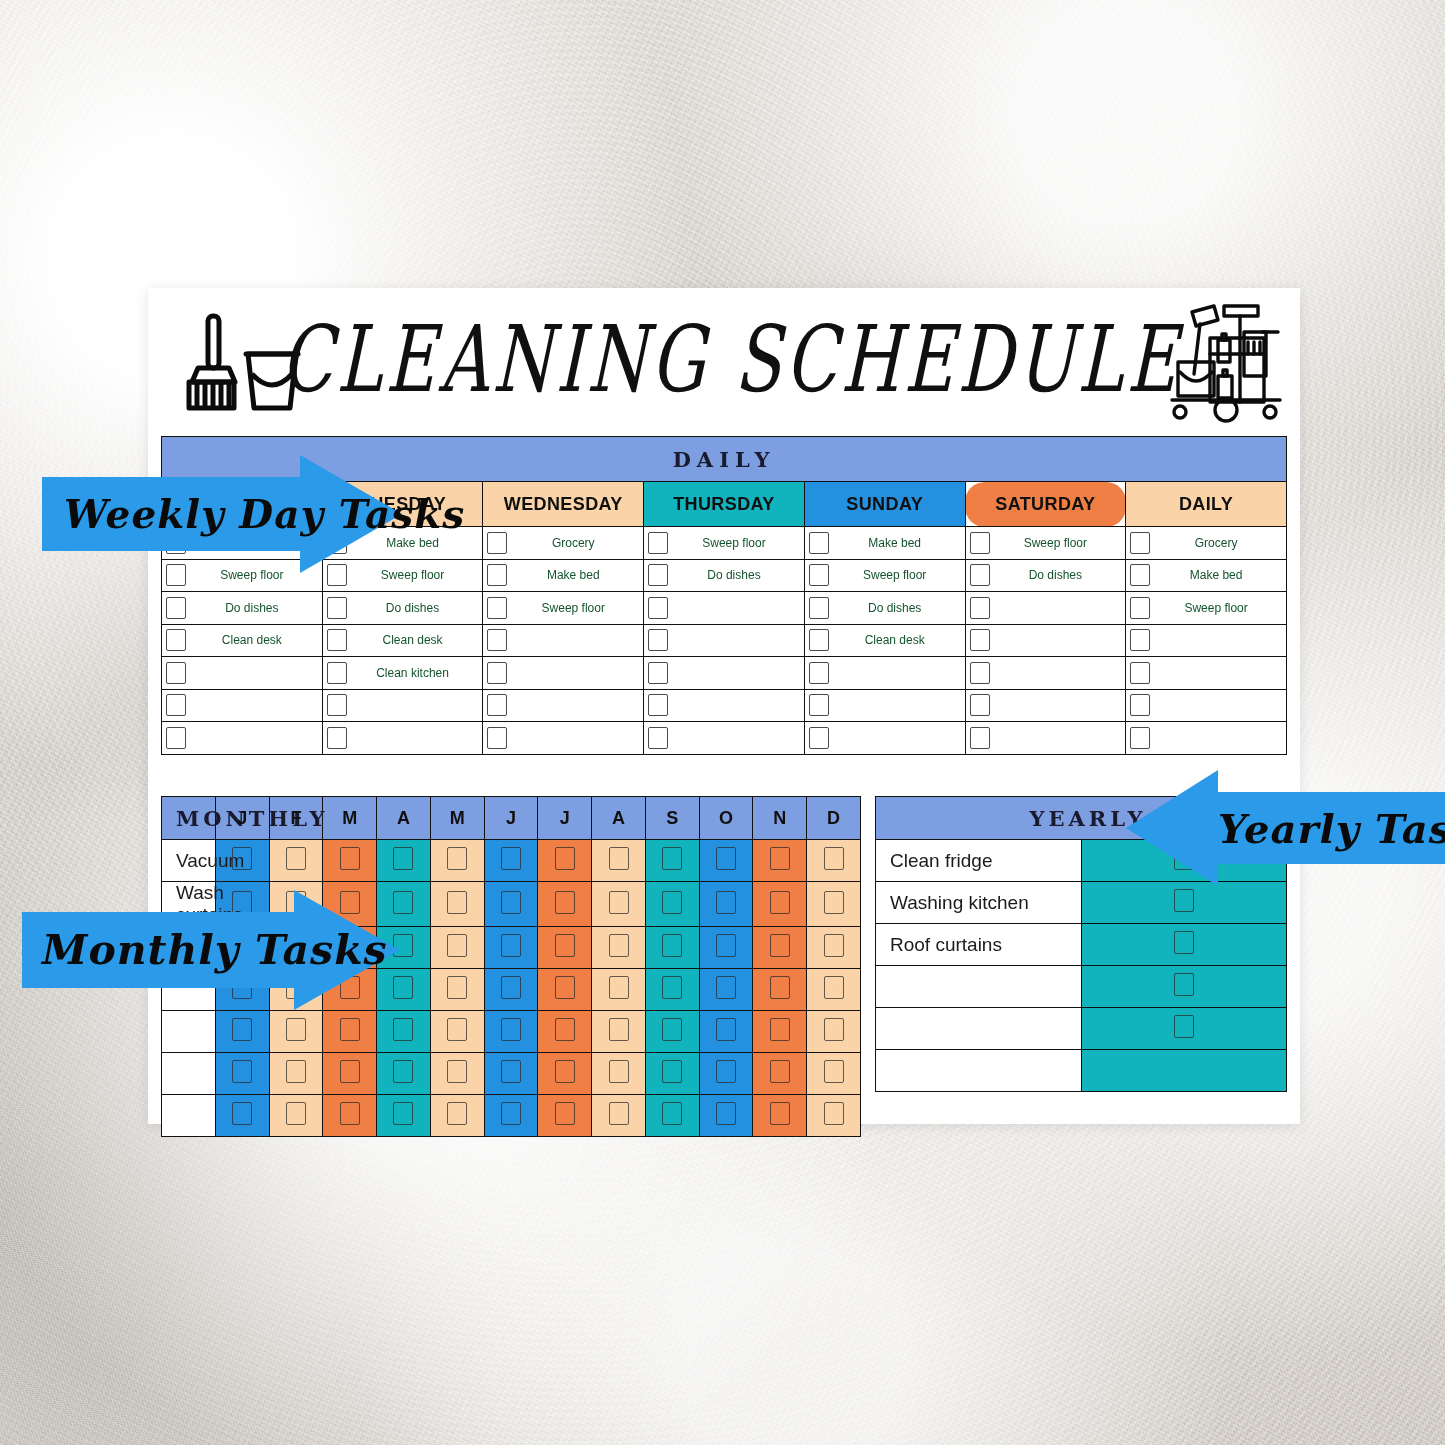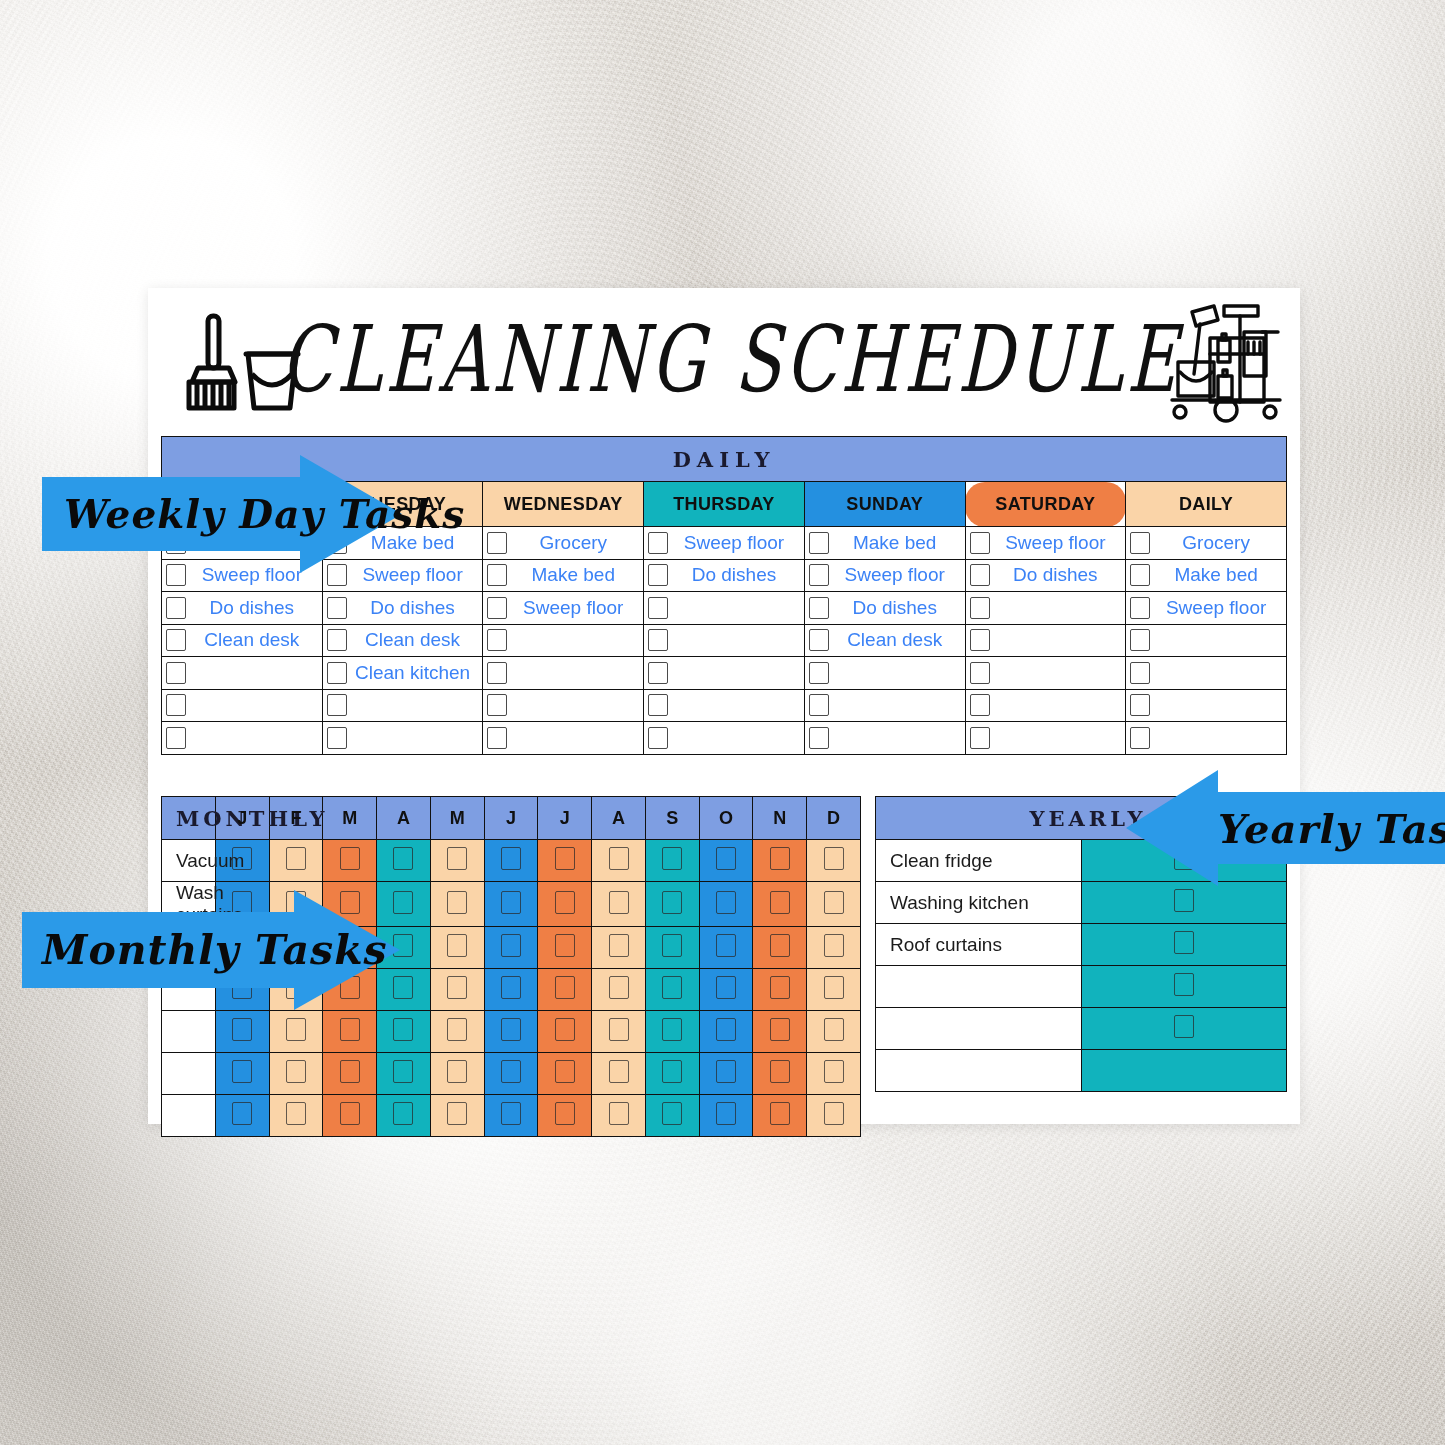--- a/index.html
+++ b/index.html
@@ -78,21 +78,21 @@
     height:44px;text-align:center;font-size:18px;font-weight:700;
     color:#101010;letter-spacing:.4px;
   }
   .taskcell{height:31.5px;background:#fff;}
   .taskwrap{display:flex;align-items:center;height:31.5px;padding:0 4px;}
   .cb{
     width:18px;height:20px;flex:0 0 18px;
     border:1.8px solid #4a4a4a;border-radius:2px;background:#fff;
   }
   .tasktext{
-    flex:1;text-align:center;font-size:19px;color:#3b82f6;
+    flex:1;text-align:center;font-size:12px;color:#14532d;
     white-space:nowrap;overflow:hidden;
   }
 
   
   #monthly{
     position:absolute;left:13px;top:508px;width:700px;table-layout:fixed;
   }
   #monthly td,#monthly th{border:1.4px solid #111;padding:0;}
   .mon-title{
     background:#7e9ee2;color:#1a1a2e;font-size:21px;letter-spacing:4px;

